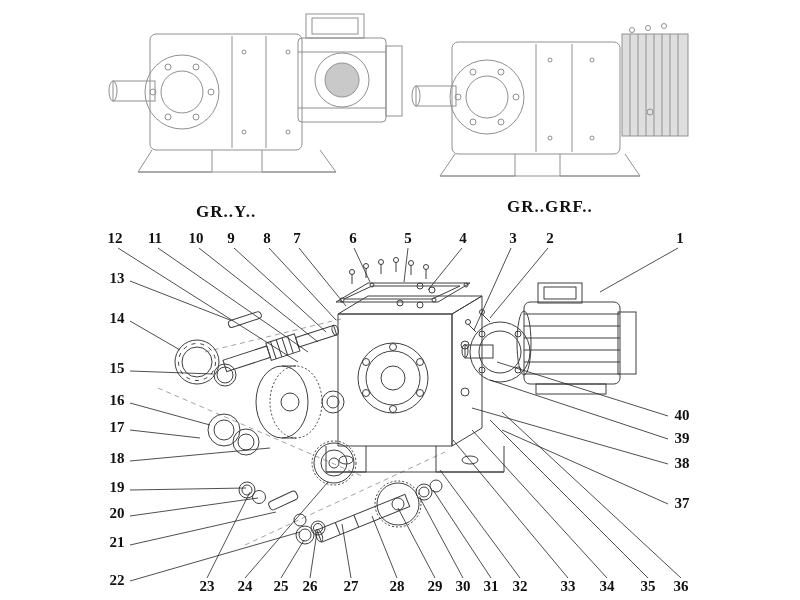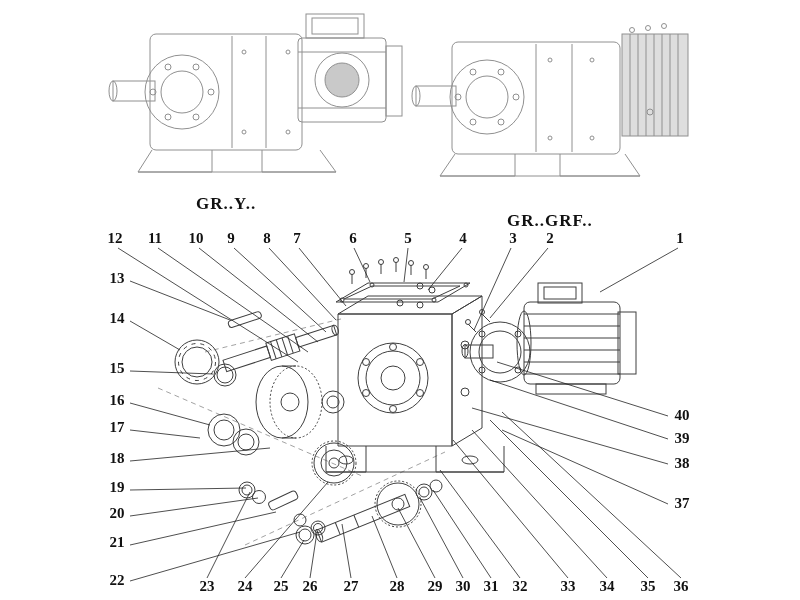--- a/index.html
+++ b/index.html
@@ -1,21 +1,21 @@
 <!DOCTYPE html>
 <html><head>
 <meta charset="utf-8">
 <style>
   html,body{margin:0;padding:0;background:#ffffff;}
   .stage{position:relative;width:800px;height:600px;background:#ffffff;overflow:hidden;
          font-family:"Liberation Serif", serif;}
   svg{position:absolute;left:0;top:0;}
   .heading{position:absolute;font-weight:bold;font-size:17px;letter-spacing:1px;color:#111;}
-  .heading.left{left:196px;top:194px;}
-  .heading.right{left:507px;top:211px;}
+  .heading.left{left:196px;top:202px;}
+  .heading.right{left:507px;top:197px;}
   .lightart{stroke:#909090;fill:none;stroke-width:1;}
   .art{stroke:#3f3f3f;fill:none;stroke-width:1;}
   .dash{stroke:#8a8a8a;stroke-dasharray:5 4;fill:none;stroke-width:0.8;}
   #leaders line{stroke:#222;stroke-width:0.8;}
   #callouts text{font-family:"Liberation Serif", serif;font-weight:bold;font-size:15px;
                  fill:#111;text-anchor:middle;}
 </style>
 </head>
 <body>
 

